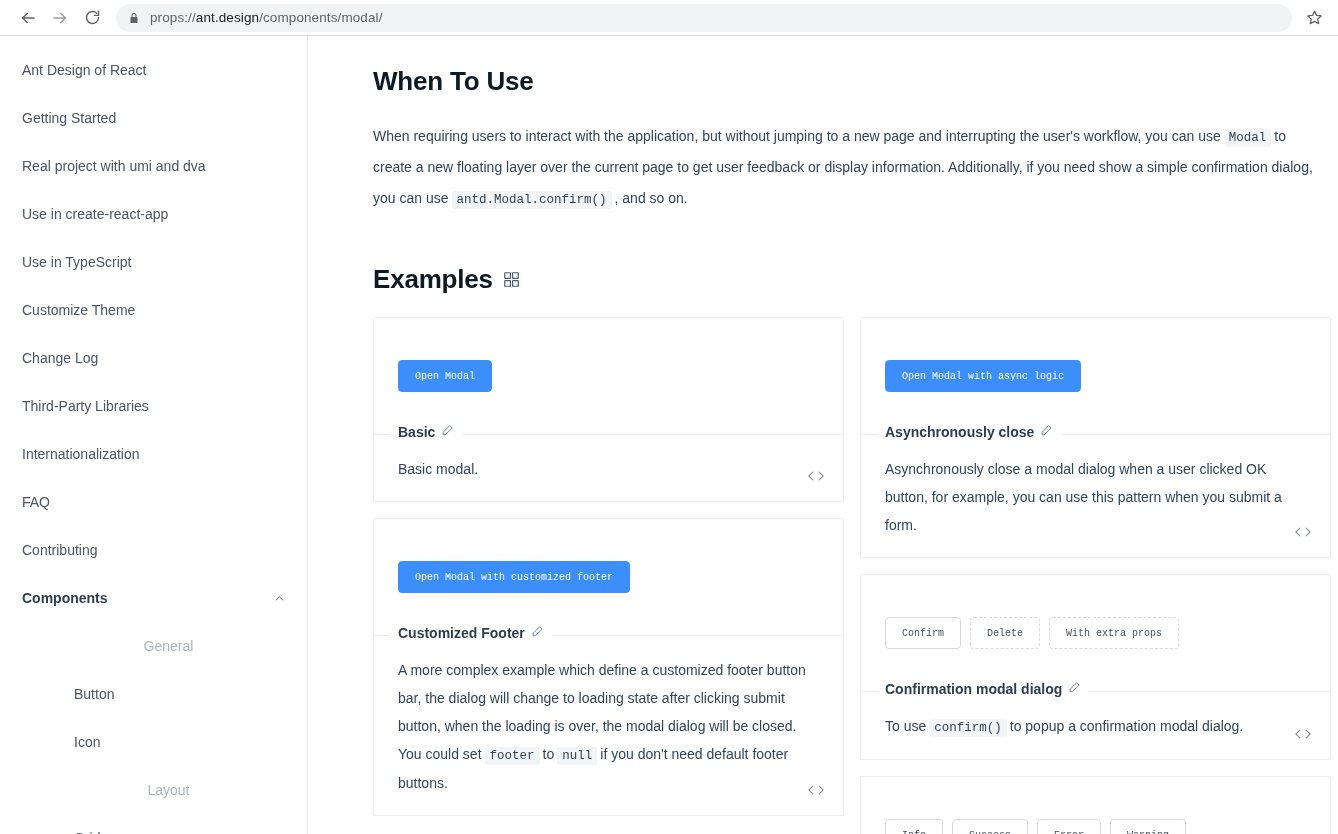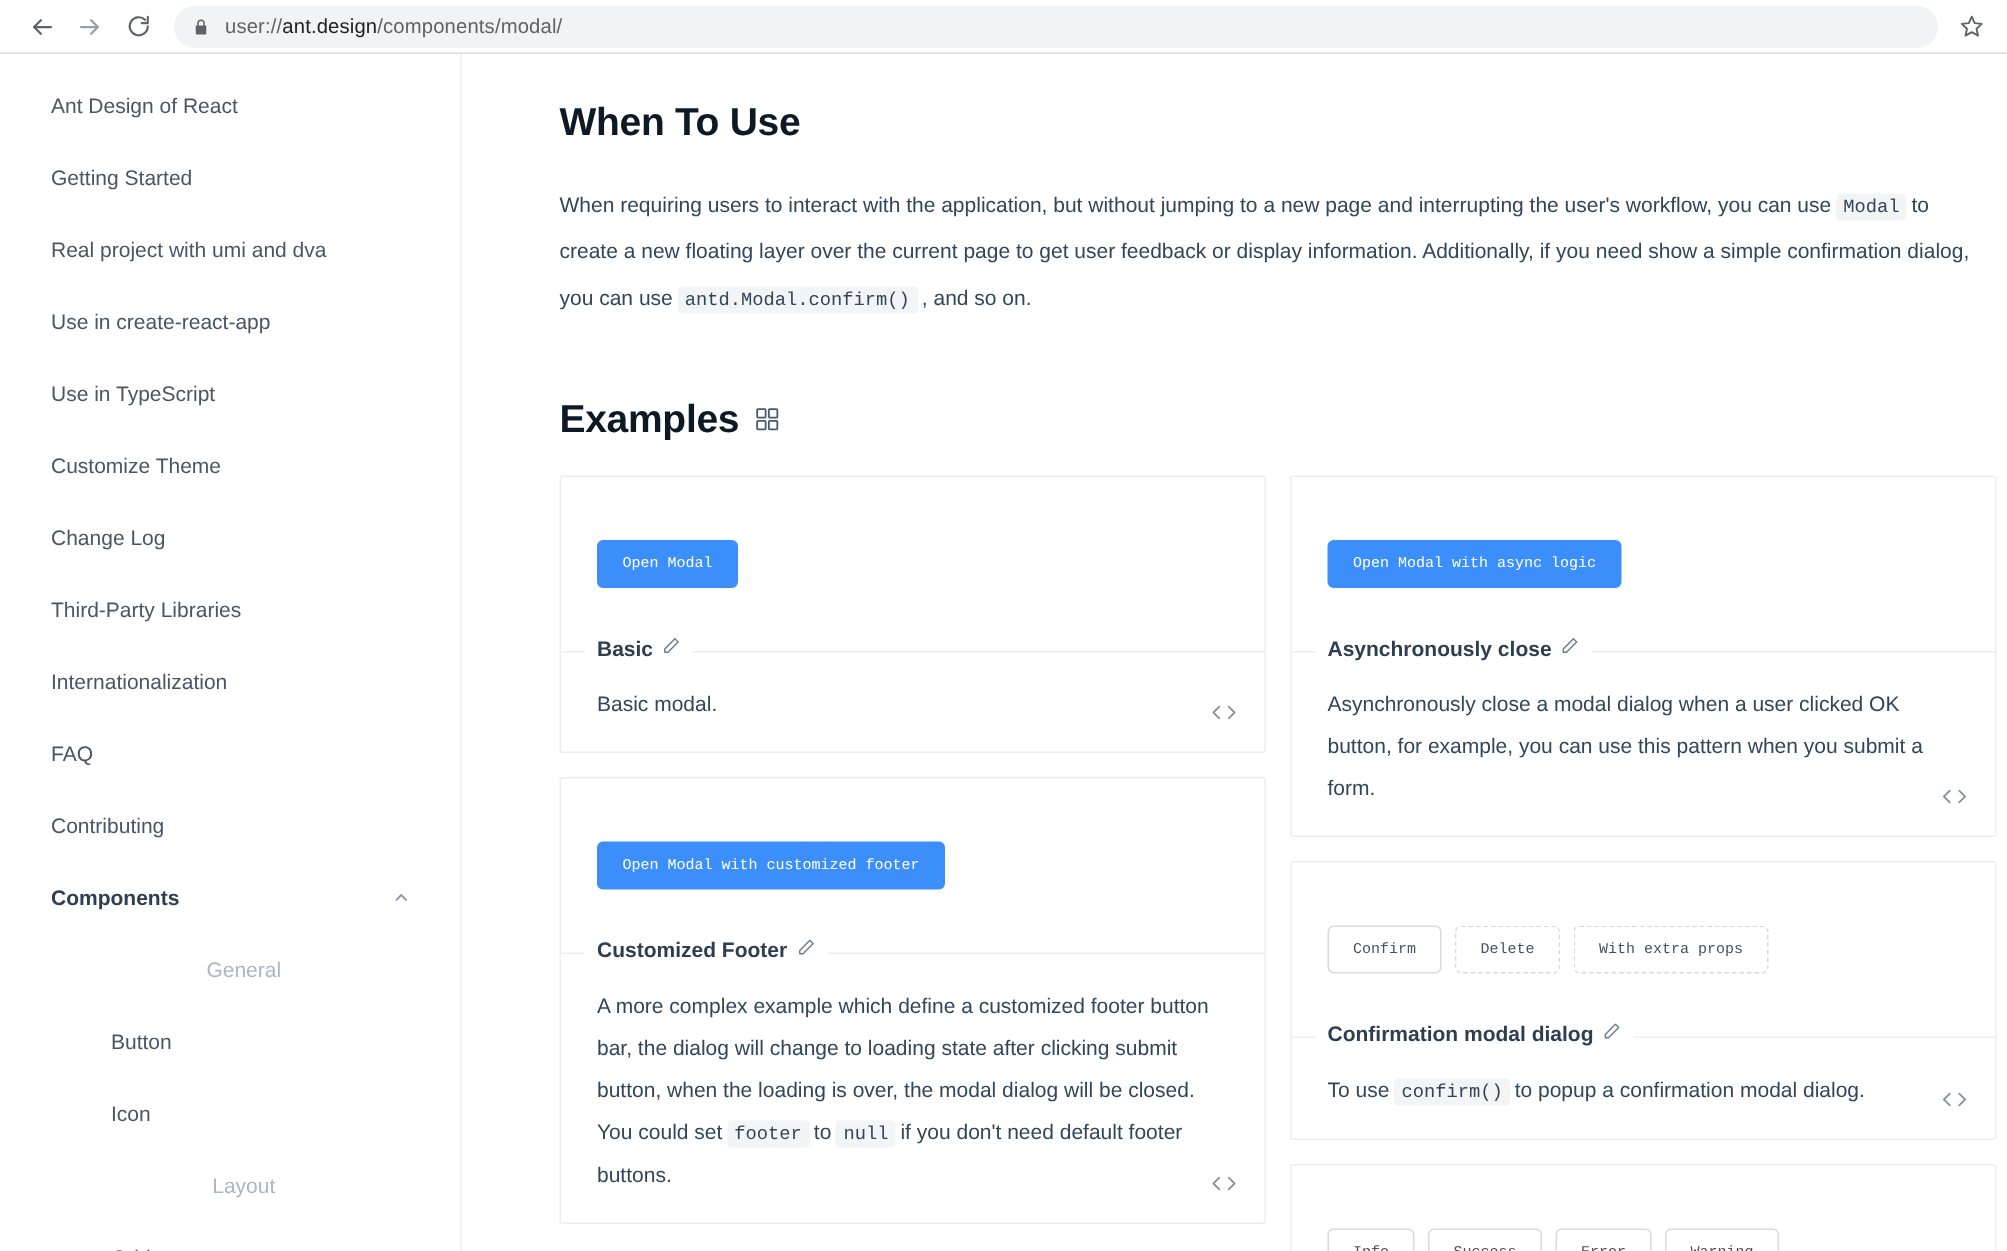--- a/index.html
+++ b/index.html
@@ -77,21 +77,21 @@
     width: 308px;
     flex: 0 0 308px;
     border-right: 1px solid #ebedf0;
     padding-top: 10px;
     overflow: hidden;
   }
   .nav-item {
     height: 48px;
     display: flex;
     align-items: center;
-    padding: 0 34px;
+    padding: 0 22px;
     font-size: 14px;
     color: #4b5564;
     position: relative;
   }
   .nav-item.group-title {
     font-weight: bold;
     color: #2c3e50;
     justify-content: space-between;
   }
   .nav-item.section-label {
@@ -254,21 +254,21 @@
         <polyline points="20.5,3.2 20.5,9 14.8,9"></polyline>
     </svg>
   </div>
 
   <div class="omnibox">
     <span class="lock-icon">
       <svg width="12" height="14" viewBox="0 0 24 24" fill="#5f6368">
         <path d="M12 2a5 5 0 0 0-5 5v3H6a1 1 0 0 0-1 1v10a1 1 0 0 0 1 1h12a1 1 0 0 0 1-1V11a1 1 0 0 0-1-1h-1V7a5 5 0 0 0-5-5zm0 2a3 3 0 0 1 3 3v3H9V7a3 3 0 0 1 3-3z"></path>
       </svg>
     </span>
-    <span class="url-text"><span class="url-scheme">user://</span><span class="url-host">ant.design</span><span class="url-path">/components/modal/</span></span>
+    <span class="url-text"><span class="url-scheme">props://</span><span class="url-host">ant.design</span><span class="url-path">/components/modal/</span></span>
   </div>
 
   <div class="star-btn">
     <svg width="17" height="17" viewBox="0 0 24 24" fill="none" stroke="#5f6368" stroke-width="1.8" stroke-linejoin="round">
       <polygon points="12,3 14.8,9.1 21.4,9.8 16.5,14.3 17.9,20.8 12,17.5 6.1,20.8 7.5,14.3 2.6,9.8 9.2,9.1"></polygon>
     </svg>
   </div>
 </div>
 
 <div class="page">

